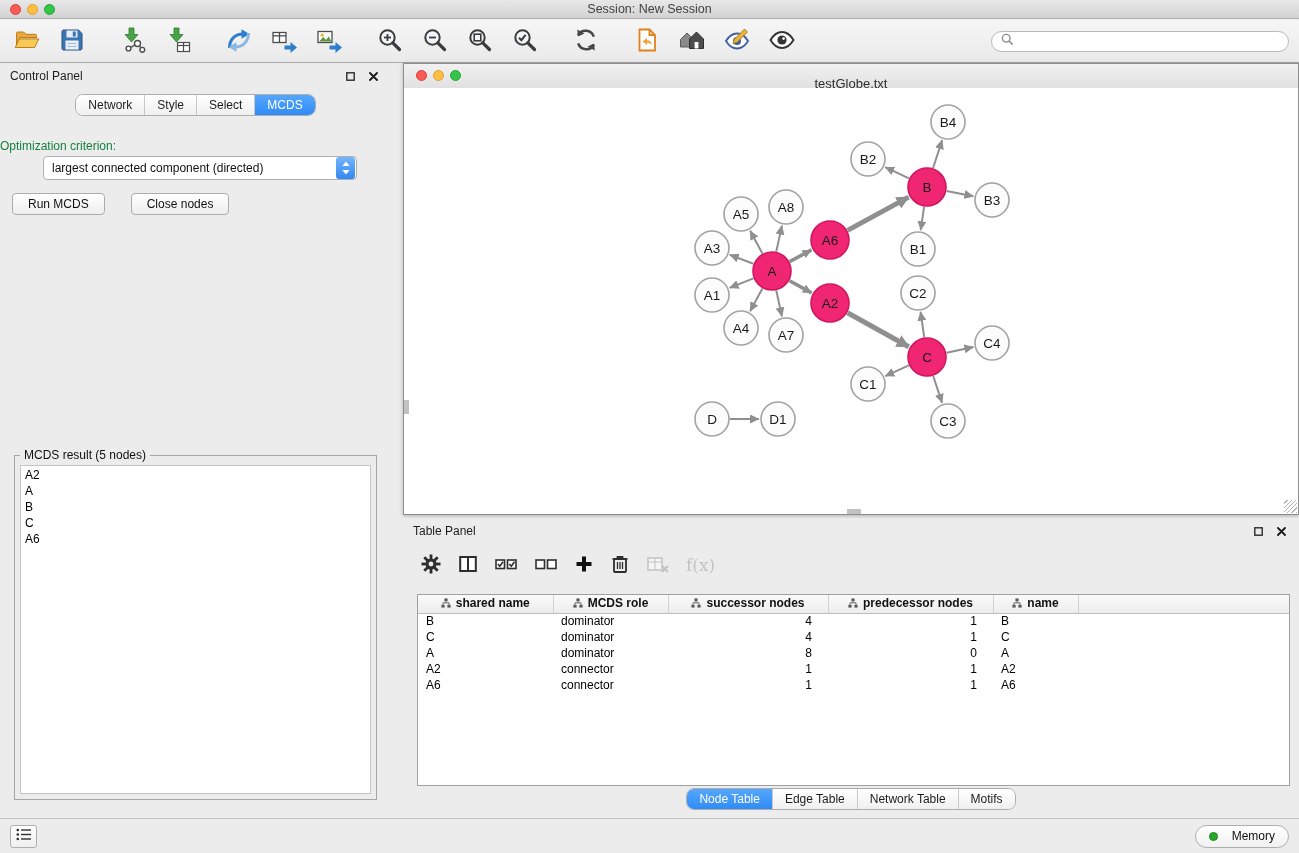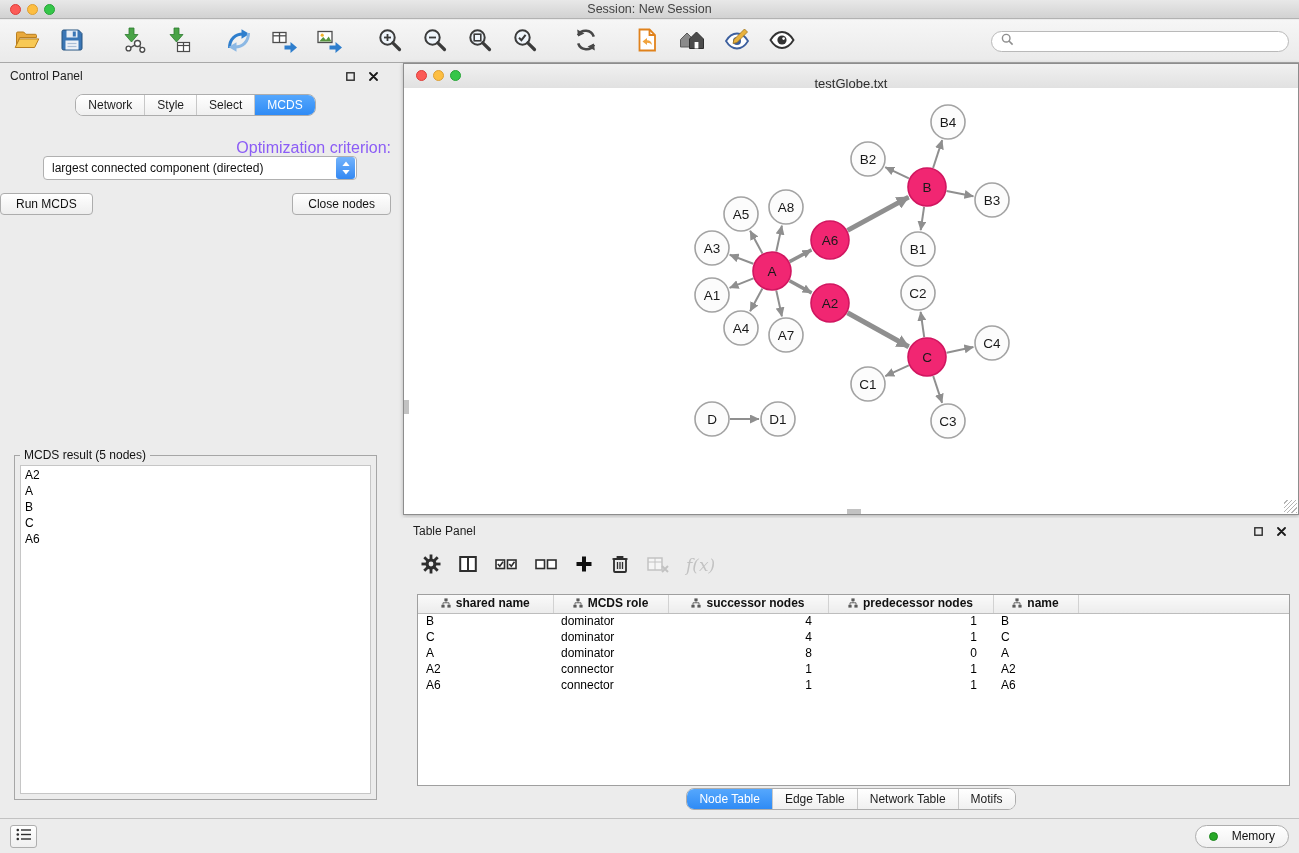--- a/index.html
+++ b/index.html
@@ -29,25 +29,25 @@
 
   
   .seg{display:flex;border:1px solid #adadad;border-radius:8px;overflow:hidden;background:#fff}
   .seg .tab{height:20px;line-height:20px;padding:0 12px;font-size:12px;color:#1d1d1d;background:linear-gradient(#ffffff,#f0f0f0);border-left:1px solid #c8c8c8;cursor:pointer;white-space:nowrap}
   .seg .tab:first-child{border-left:none}
   .seg .tab.active{background:linear-gradient(#55a7fd,#2f8bf5);color:#fff}
 
   
   #control-panel{position:absolute;left:0;top:63px;width:391px;height:752px;background:#ececec}
   #cp-tabs-row{display:flex;justify-content:center;margin-top:5px}
-  .opt-label{text-align:right;font-size:16px;color:#8b5cf6;position:absolute;left:0;right:0;top:76px}
+  .opt-label{text-align:left;font-size:12px;color:#15803d;position:absolute;left:0;right:0;top:76px}
   .dropdown{position:absolute;left:43px;top:93px;width:314px;height:24px;background:#fff;border:1px solid #b0b0b0;border-radius:4px;display:flex;align-items:center;font-size:12px;color:#111;padding-left:8px;cursor:pointer}
   .dropdown .dd-text{flex:1;overflow:hidden;white-space:nowrap}
   .dropdown .stepper{width:19px;height:22px;margin-right:1px;background:linear-gradient(#74b4fc,#3388f2);border-radius:3px;display:flex;align-items:center;justify-content:center}
-  .cp-buttons{position:absolute;left:0;right:0;top:130px;display:flex;justify-content:space-between;gap:26px}
+  .cp-buttons{position:absolute;left:12px;right:0;top:130px;display:flex;justify-content:flex-start;gap:26px}
   .btn{height:22px;padding:0 15px;background:linear-gradient(#ffffff,#eeeeee);border:1px solid #adadad;border-radius:4px;font-size:12px;color:#111;cursor:pointer;font-family:"Liberation Sans",sans-serif}
   .groupbox{position:absolute;left:14px;top:392px;width:363px;height:345px;border:1px solid #a6a6a6}
   .groupbox .legend{position:absolute;top:-8px;left:5px;background:#ececec;padding:0 4px;font-size:12px;color:#111}
   .listbox{position:absolute;left:5px;top:9px;right:5px;bottom:5px;background:#fff;border:1px solid #c6c6c6;padding:2px 0;overflow:hidden}
   .listbox .item{font-size:12px;height:16px;line-height:15px;padding:0 4px;color:#000}
 
   
   #network-window{position:absolute;left:403px;top:63px;width:896px;height:452px;background:#fff;border:1px solid #8d8d8d;box-shadow:0 1px 4px rgba(0,0,0,.25)}
   .nw-titlebar{position:relative;height:40px;background:linear-gradient(#f1f1f1,#d7d7d7);border-bottom:1px solid #b3b3b3;display:flex;align-items:center;justify-content:center}
   .nw-titlebar .traffic{top:6px;left:12px}
@@ -55,21 +55,21 @@
   .nw-content{position:absolute;left:0;top:24px;right:0;bottom:0;background:#fff;overflow:hidden}
   .vmark{position:absolute;left:0;top:336px;width:5px;height:14px;background:#c2c2c2}
   .hmark{position:absolute;left:443px;bottom:0;width:14px;height:5px;background:#c2c2c2}
   .grip{position:absolute;right:1px;bottom:1px;width:13px;height:13px;background:repeating-linear-gradient(135deg,transparent 0 2px,#b5b5b5 2px 3px)}
 
   
   #table-panel{position:absolute;left:403px;top:518px;width:896px;height:297px;background:#ececec}
   .tp-toolbar{display:flex;align-items:center;gap:17px;padding-left:18px;height:38px;margin-top:2px}
   .tp-btn{background:none;border:none;display:flex;align-items:center;cursor:pointer}
   .tp-btn.disabled{opacity:.5;cursor:default}
-  .fx-text{font-family:"DejaVu Serif",serif;font-style:italic;font-size:17px;color:#9a9a9a}
+  .fx-text{font-family:"DejaVu Serif",serif;font-size:17px;color:#9a9a9a}
   .table-wrap{position:absolute;left:14px;top:76px;width:873px;height:192px;background:#fff;border:1px solid #9f9f9f;overflow:hidden}
   table{border-collapse:collapse;table-layout:fixed;width:100%;font-size:12px}
   th{height:18px;background:linear-gradient(#fafafa,#ececec);border-right:1px solid #d2d2d2;border-bottom:1px solid #bdbdbd;font-weight:bold;font-size:12px;color:#111;text-align:center;white-space:nowrap;overflow:hidden}
   th.filler{border-right:none}
   th .sort-ico{display:inline-block;vertical-align:-1px;margin-right:5px}
   td{height:16px;padding:0 0 0 8px;color:#000;white-space:nowrap;overflow:hidden}
   td.num{text-align:right;padding-right:16px}
   .tp-tabs{position:absolute;left:0;right:0;bottom:5px;display:flex;justify-content:center}
 
   

